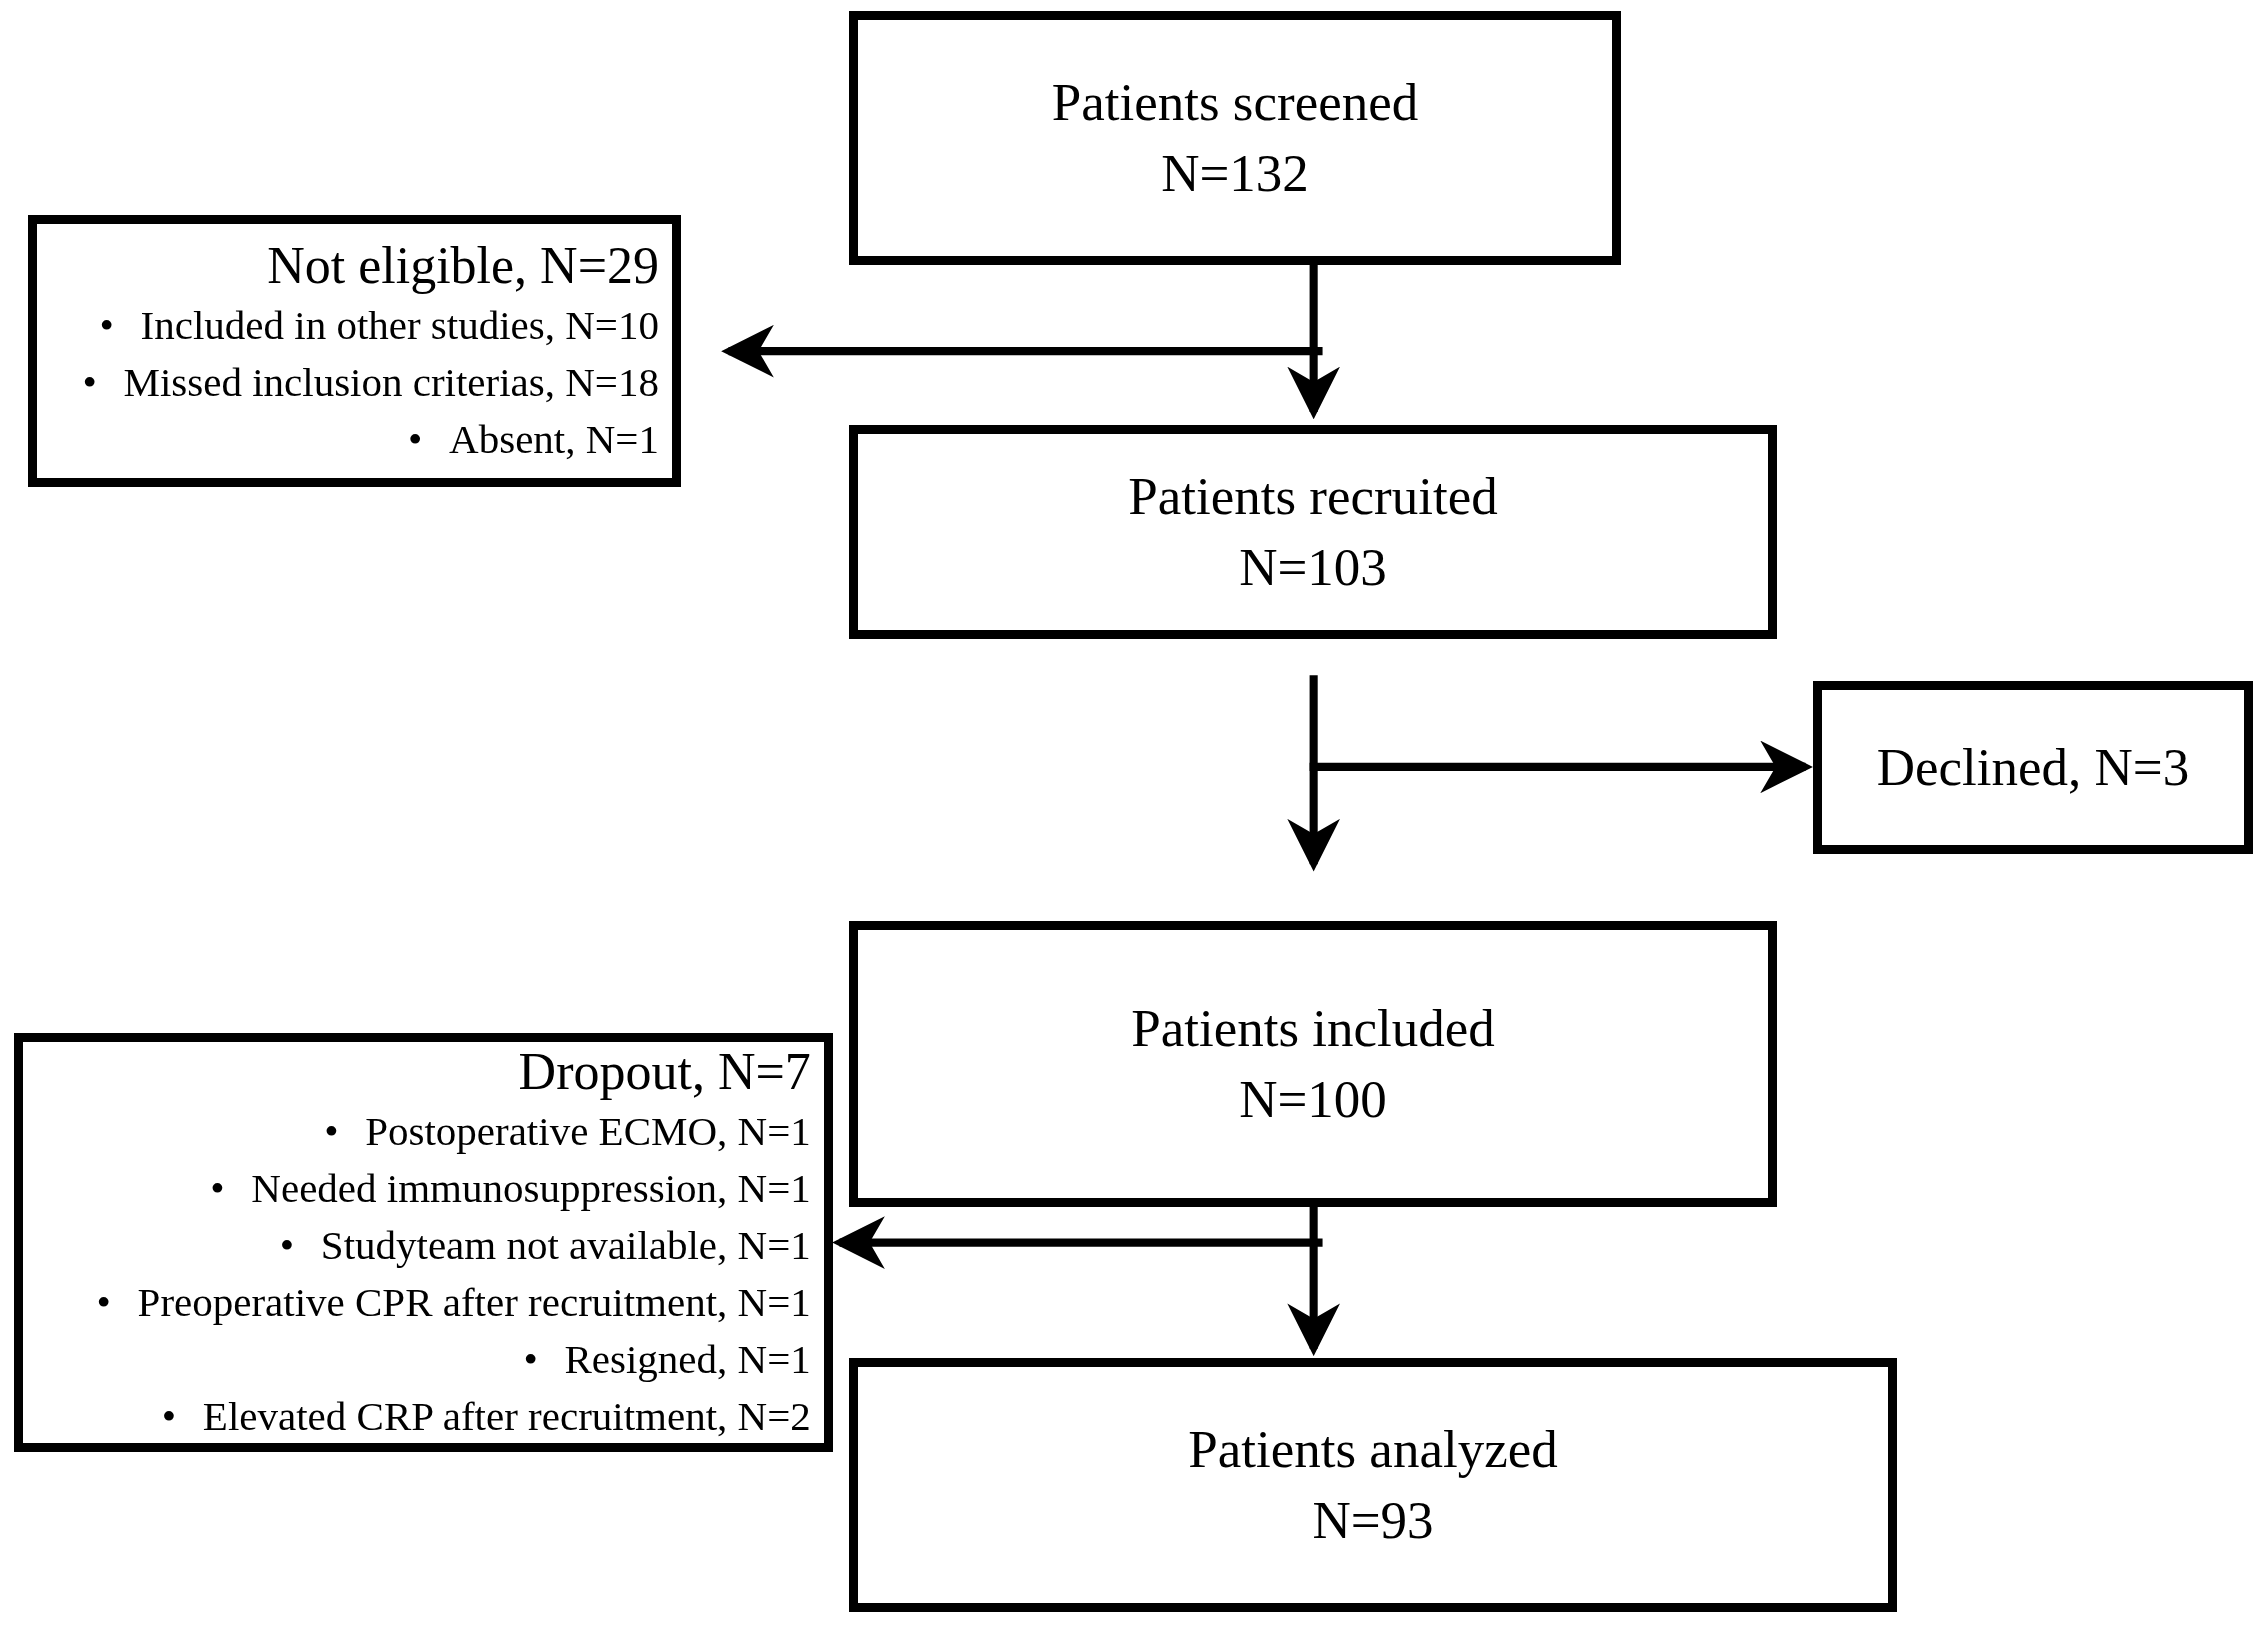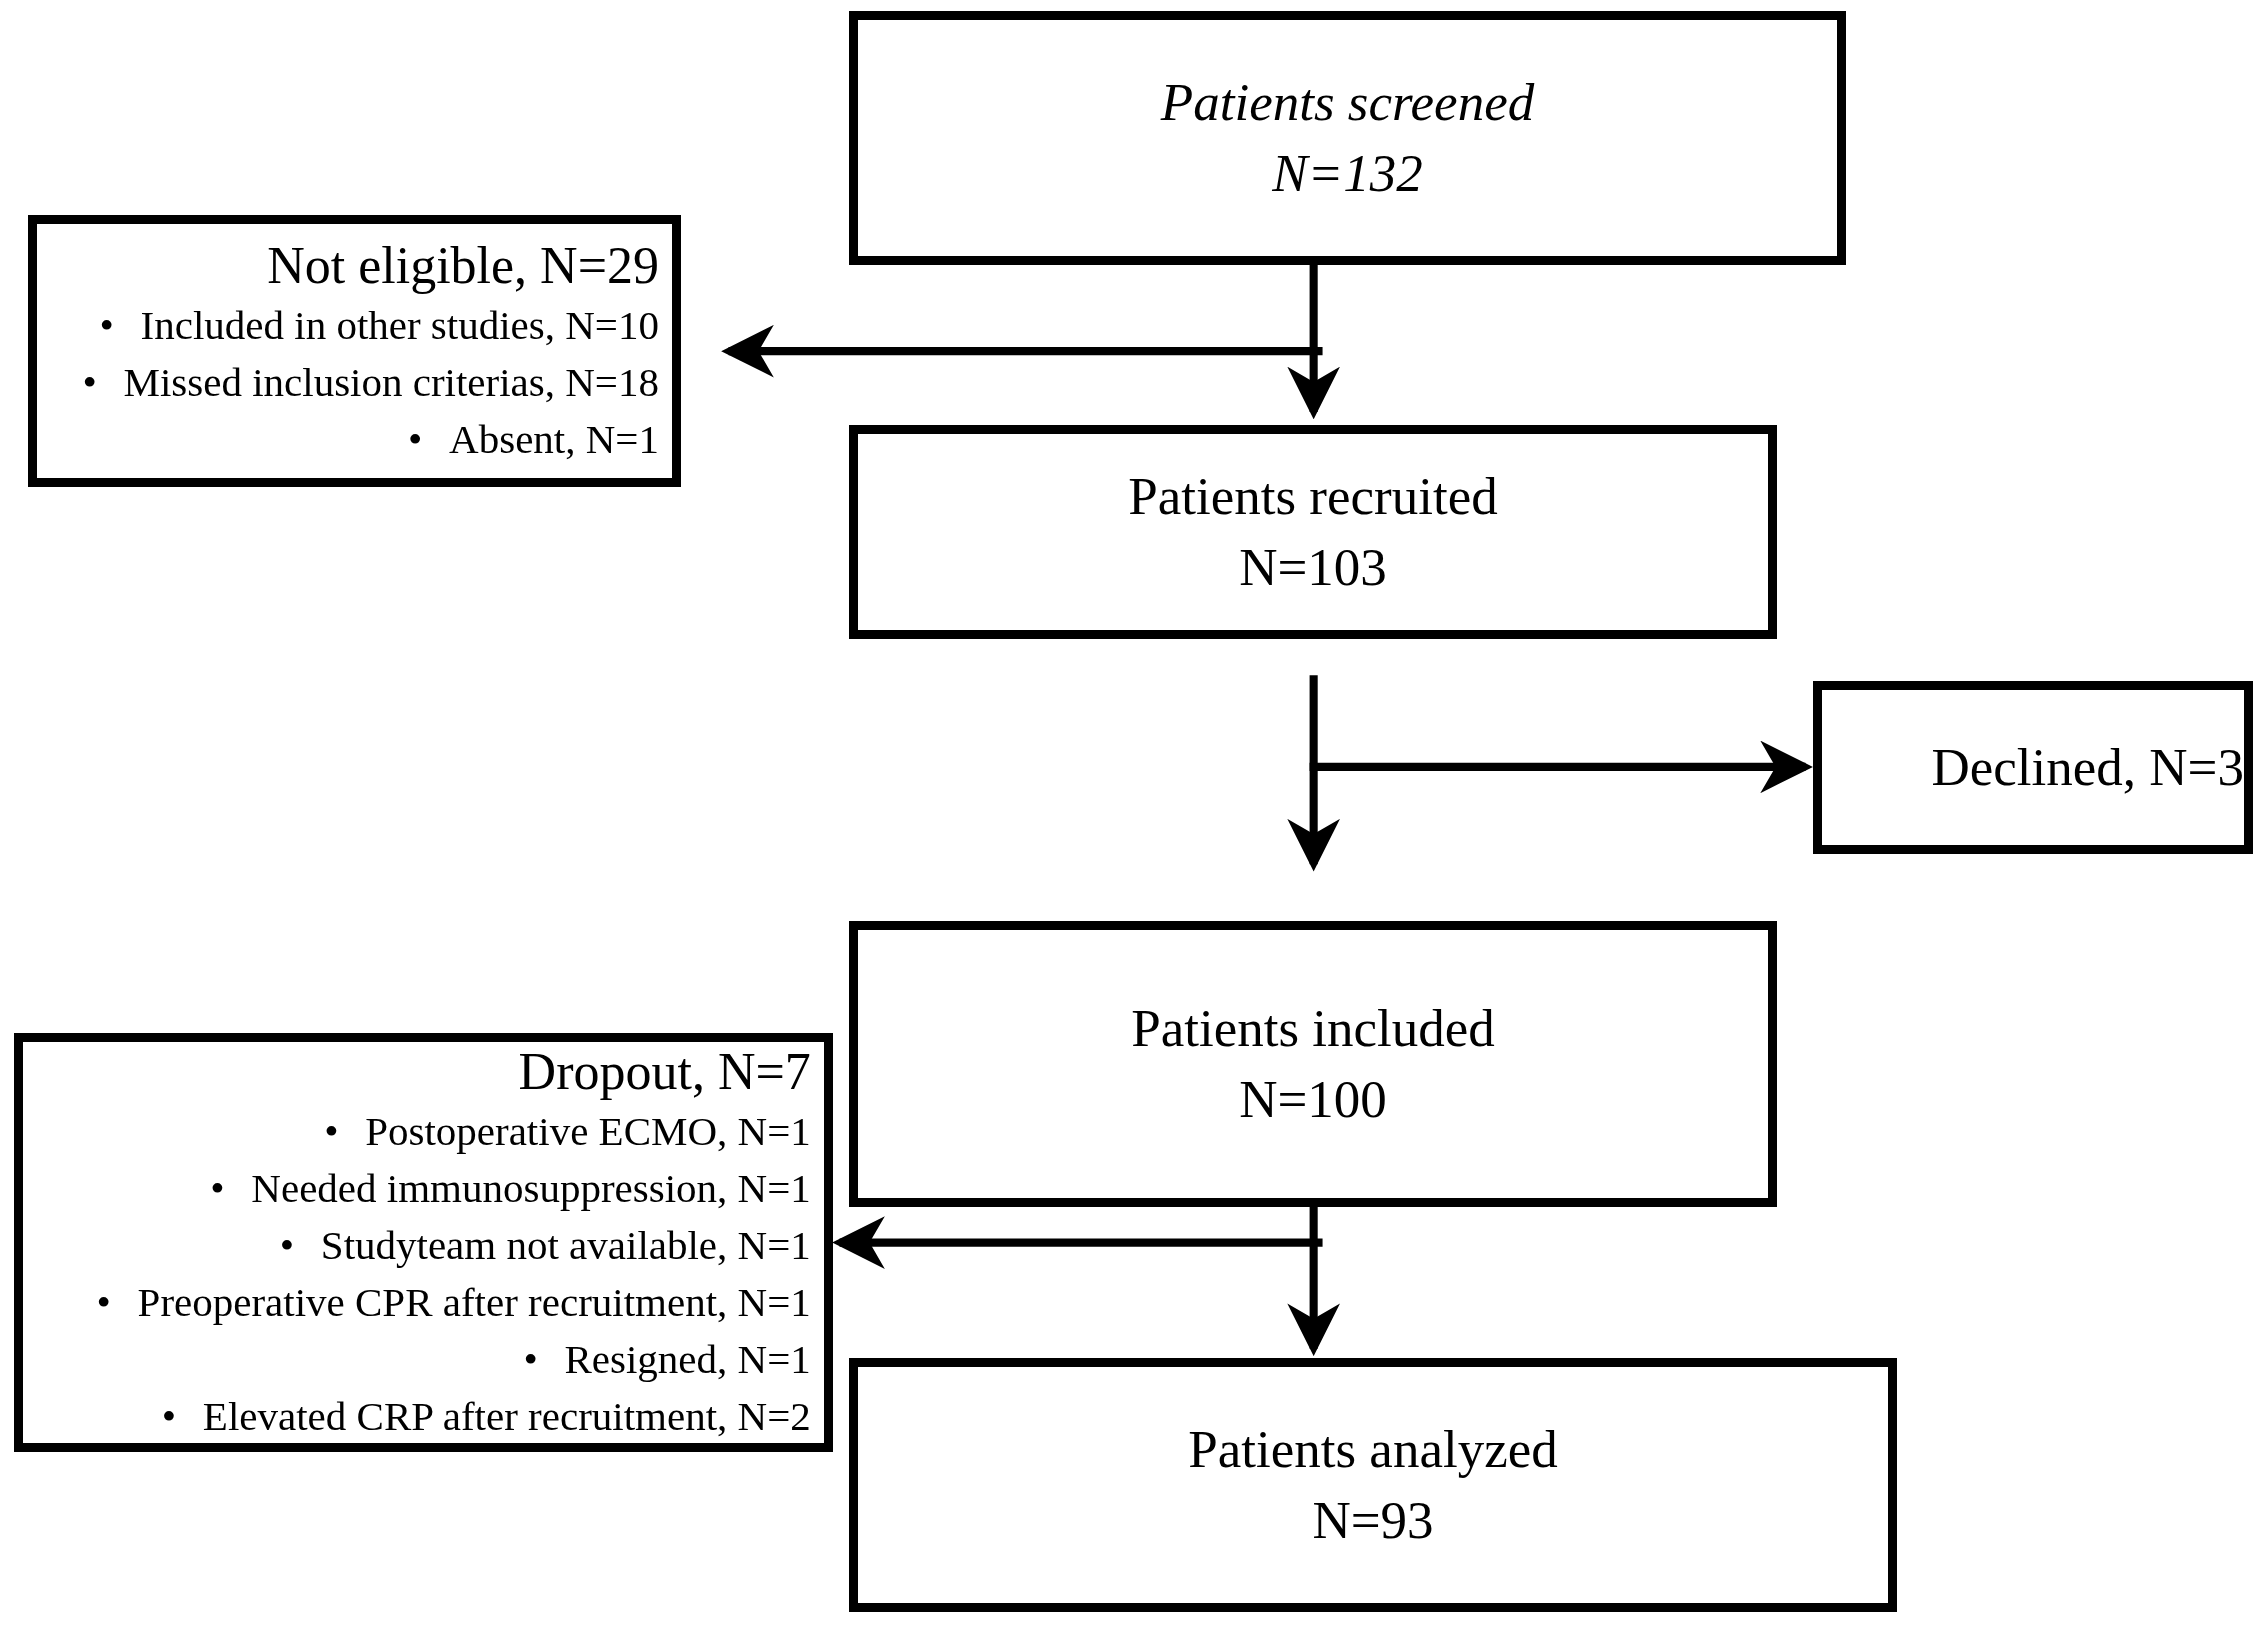--- a/index.html
+++ b/index.html
@@ -20,36 +20,36 @@
     background:#ffffff;
   }
   .main {
     display:flex; flex-direction:column;
     justify-content:center; align-items:center;
     text-align:center;
     font-size:53px; line-height:71px;
     white-space:nowrap;
   }
   .single {
-    display:flex; justify-content:flex-end; align-items:center;
+    display:flex; justify-content:center; align-items:center;
     text-align:center;
     font-size:53px; line-height:71px;
     white-space:nowrap;
   }
   .side {
     display:flex; flex-direction:column;
     justify-content:center;
     text-align:right;
     padding-right:13px;
   }
   .side-title { font-size:52px; line-height:62px; white-space:nowrap; }
   .item { font-size:41px; line-height:57px; white-space:nowrap; }
   .dot { display:inline-block; margin-right:0.65em; }
   
-  #screened     { left:849px; top:10.5px;   width:997px; height:254px;font-style:italic; }
+  #screened     { left:849px; top:10.5px;   width:772px; height:254px; }
   #not-eligible { left:28px;   top:215px;  width:653px;  height:272px; }
   #recruited    { left:849px; top:425px;  width:928px; height:214px; }
   #declined     { left:1813px; top:681px;  width:440px;  height:173px; }
   #included     { left:849px; top:873px; width:928px; height:286px;margin-top:48px; }
   #dropout      { left:13.8px;   top:1033px; width:819px; height:419px; }
   #analyzed     { left:849px; top:1358px; width:1048px; height:254px; }
 </style>
 </head>
 <body>
 

